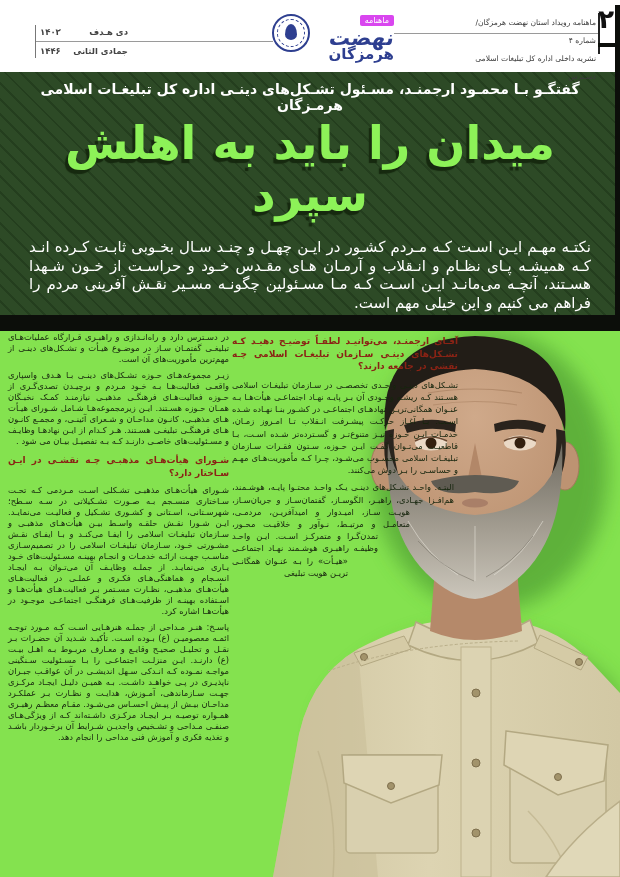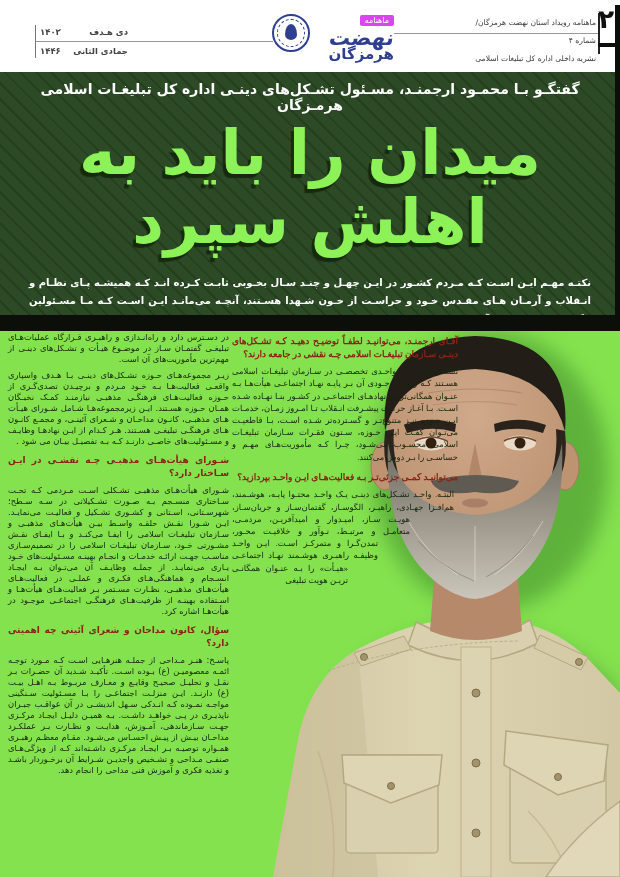--- a/index.html
+++ b/index.html
@@ -31,30 +31,30 @@
   .logo-main{display:block;color:#2e3f90;font-size:21px;font-weight:bold;line-height:22px;
         transform:skewX(-8deg);letter-spacing:-1px;}
   .logo-sub{display:block;color:#2e3f90;font-size:15px;font-weight:bold;line-height:10px;}
   
   .right-bar{position:absolute;top:5px;right:0;width:5px;height:326px;background:#0c0e0a;z-index:6;}
   
   .hero{position:absolute;top:72px;left:0;width:620px;height:243px;
         background:repeating-linear-gradient(45deg,#2d4a26 0 9px,#243e1e 9px 11px);z-index:4;}
   .kicker{margin:9px 24px 0;text-align:center;color:#ffffff;font-size:14px;font-weight:bold;
         direction:rtl;}
-  .headline{margin:5px 0 0;text-align:center;color:#8df258;font-size:62px;font-weight:bold;
+  .headline{margin:5px 0 0;text-align:center;color:#8df258;font-size:46px;font-weight:bold;
         line-height:1.12;direction:rtl;text-shadow:-3px 4px 1px #16290f;}
-  .intro{width:562px;margin:17px auto 0;color:#ffffff;font-size:10px;line-height:18.6px;
-        font-weight:bold;text-align:justify;direction:rtl;}
+  .intro{width:562px;margin:17px auto 0;color:#ffffff;font-size:15px;line-height:18.6px;
+        font-weight:normal;text-align:justify;direction:rtl;}
   .black-strip{position:absolute;top:315px;left:0;width:620px;height:16px;background:#0c0e0a;z-index:4;}
   
   .col{position:absolute;top:332px;direction:rtl;text-align:justify;color:#17260e;
         font-size:8.4px;line-height:11px;z-index:3;}
   .col-left{left:8px;width:221px;}
-  .col-mid{left:232px;width:226px;line-height:12.2px;font-family:Liberation Serif, serif;}
+  .col-mid{left:232px;width:226px;line-height:12.2px;}
   .para{margin:0 0 5px;}
   .qhead{margin:7px 0 6px;color:#8a2315;font-weight:bold;font-size:9px;line-height:12.6px;}
   .col-mid .qhead:first-child{margin-top:3px;}
   .st{float:right;clear:right;}
   .s1{width:4px;height:26px;}  .s2{width:48px;height:25px;} .s3{width:80px;height:25px;}
   .s4{width:110px;height:25px;}.s5{width:135px;height:25px;}.s6{width:150px;height:25px;}
   .s7{width:162px;height:64px;}
   
   .portrait{position:absolute;left:228px;top:331px;width:392px;height:546px;z-index:2;}
 </style>
@@ -193,24 +193,22 @@
     <ellipse cx="247" cy="172" rx="13" ry="4.5" fill="#a97f68"></ellipse>
     <path d="M180 190 Q200 225 230 244 M315 190 Q295 225 266 244 M247 195 L247 250" fill="none" stroke="#e6e2d8" stroke-width="1" opacity="0.6"></path>
     <path d="M190 210 Q215 238 246 250 M305 205 Q285 232 258 246" fill="none" stroke="#7d786d" stroke-width="1" opacity="0.6"></path>
   </svg>
 
   <div class="col col-left">
     <p class="para">در دسـترس دارد و راه‌انـدازی و راهبـری قـرارگاه عملیات‌هـای تبلیغـی گفتمـان سـاز در موضـوع هیـأت و تشـکل‌های دینـی از مهم‌ترین مأموریت‌های آن است.</p>
     <p class="para">زیـر مجموعه‌هـای حـوزه تشـکل‌های دینـی بـا هـدف واسپاری واقعـی فعالیت‌هـا بـه خـود مـردم و برچیـدن تصدی‌گـری از حـوزه فعالیت‌هـای فرهنگـی مذهبـی نیازمنـد کمـک نخبـگان همـان حـوزه هسـتند. ایـن زیرمجموعه‌هـا شـامل شـورای هیـأت هـای مذهبـی، کانـون مداحـان و شـعرای آئینـی، و مجمـع کانـون هـای فرهنگـی تبلیغـی هسـتند. هـر کـدام از ایـن نهادهـا وظایـف و مسـئولیت‌های خاصـی دارنـد کـه بـه تفصیـل بیـان می شود .</p>
     <h3 class="qhead">شـورای هیأت‌هـای مذهبـی چـه نقشـی در ایـن سـاختار دارد؟</h3>
     <p class="para">شـورای هیأت‌هـای مذهبـی تشـکلی اسـت مـردمی کـه تحـت سـاختاری منسـجم بـه صـورت تشـکیلاتی در سـه سـطح؛ شهرسـتانی، اسـتانی و کشـوری تشـکیل و فعالیـت می‌نمایـد. ایـن شـورا نقـش حلقـه واسـط بیـن هیأت‌هـای مذهبـی و سـازمان تبلیغـات اسلامی را ایفـا می‌کنـد و بـا ایفـای نقـش مشـورتی خـود، سـازمان تبلیغـات اسلامی را در تصمیم‌سـازی مناسـب جهـت ارائـه خدمـات و انجـام بهینـه مسـئولیت‌های خـود یـاری می‌نمایـد. از جملـه وظایـف آن می‌تـوان بـه ایجـاد انسـجام و هماهنگی‌هـای فکـری و عملـی در فعالیت‌هـای هیأت‌هـای مذهبـی، نظـارت مسـتمر بـر فعالیت‌هـای هیأت‌هـا و اسـتفاده بهینـه از ظرفیت‌هـای فرهنگـی اجتماعـی موجـود در هیأت‌هـا اشاره کرد.</p>
-    <h3 class="qhead">سؤال، کانون مداحان و شعرای آئینی چه اهمیتی دارد؟</h3>
     <p class="para">پاسـخ: هنـر مـداحی از جملـه هنرهـایی اسـت کـه مـورد توجـه ائمـه معصومیـن (ع) بـوده اسـت. تأکیـد شـدید آن حضـرات بـر نقـل و تحلیـل صحیـح وقایـع و معـارف مربـوط بـه اهـل بیـت (ع) دارنـد. ایـن منزلـت اجتماعـی را بـا مسـئولیت سـنگینی مواجـه نمـوده کـه انـدکی سـهل اندیشـی در آن عواقـب جبـران ناپذیـری در پـی خواهـد داشـت. بـه همیـن دلیـل ایجـاد مرکـزی جهـت سـازماندهی، آمـوزش، هدایـت و نظـارت بـر عملکـرد مداحـان بیـش از پیـش احسـاس می‌شـود. مقـام معظـم رهبـری همـواره توصیـه بـر ایجـاد مرکـزی داشـته‌اند کـه از ویژگی‌هـای صنفـی مـداحی و تشـخیص واجدیـن شـرایط آن برخـوردار باشـد و تغذیه فکری و آموزش فنی مداحی را انجام دهد.</p>
   </div>
 
   <div class="col col-mid">
     <h3 class="qhead">آقـای ارجمنـد، می‌توانیـد لطفـاً توضیـح دهیـد کـه تشـکل‌های دینـی سـازمان تبلیغـات اسلامی چـه نقشی در جامعه دارند؟</h3>
     <p class="para">تشـکل‌های دینـی واحـدی تخصصـی در سـازمان تبلیغـات اسلامی هسـتند کـه ریشـه وجـودی آن بـر پایـه نهـاد اجتماعـی هیأت‌هـا بـه عنـوان همگانی‌تریـن نهادهـای اجتماعـی در کشـور بنـا نهـاده شـده اسـت. بـا آغـاز حرکـت پیشـرفت انـقلاب تـا امـروز زمـان، خدمـات ایـن حـوزه نیـز متنوع‌تـر و گسـترده‌تر شـده اسـت، بـا قاطعیـت می‌تـوان گفـت ایـن حـوزه، سـتون فقـرات سـازمان تبلیغـات اسلامی محسـوب می‌شـود، چـرا کـه مأموریت‌هـای مهـم و حساسـی را بـر دوش می‌کنند.</p>
-    <h3 class="qhead">می‌توانیـد کمـی جزئی‌تـر بـه فعالیت‌هـای ایـن واحـد بپردازید؟</h3>
     <p class="para"><span class="st s1"></span><span class="st s2"></span><span class="st s3"></span><span class="st s4"></span><span class="st s5"></span><span class="st s6"></span><span class="st s7"></span><span>البتـه. واحـد تشـکل‌های دینـی یـک واحـد محتـوا پایـه، هوشـمند، هم‌افـزا جهـادی، راهبـر، الگوسـاز، گفتمان‌سـاز و جریان‌سـاز، هویـت سـاز، امیـدوار و امیدآفریـن، مردمـی، متعامـل و مرتبـط، نـوآور و خلاقیـت محـور، تمدن‌گـرا و متمرکـز اسـت. ایـن واحـد وظیفـه راهبـری هوشـمند نهـاد اجتماعـی «هیـأت» را بـه عنـوان همگانـی تریـن هویت تبلیغی</span></p>
   </div>
 
 </div>
 
 </body></html>

